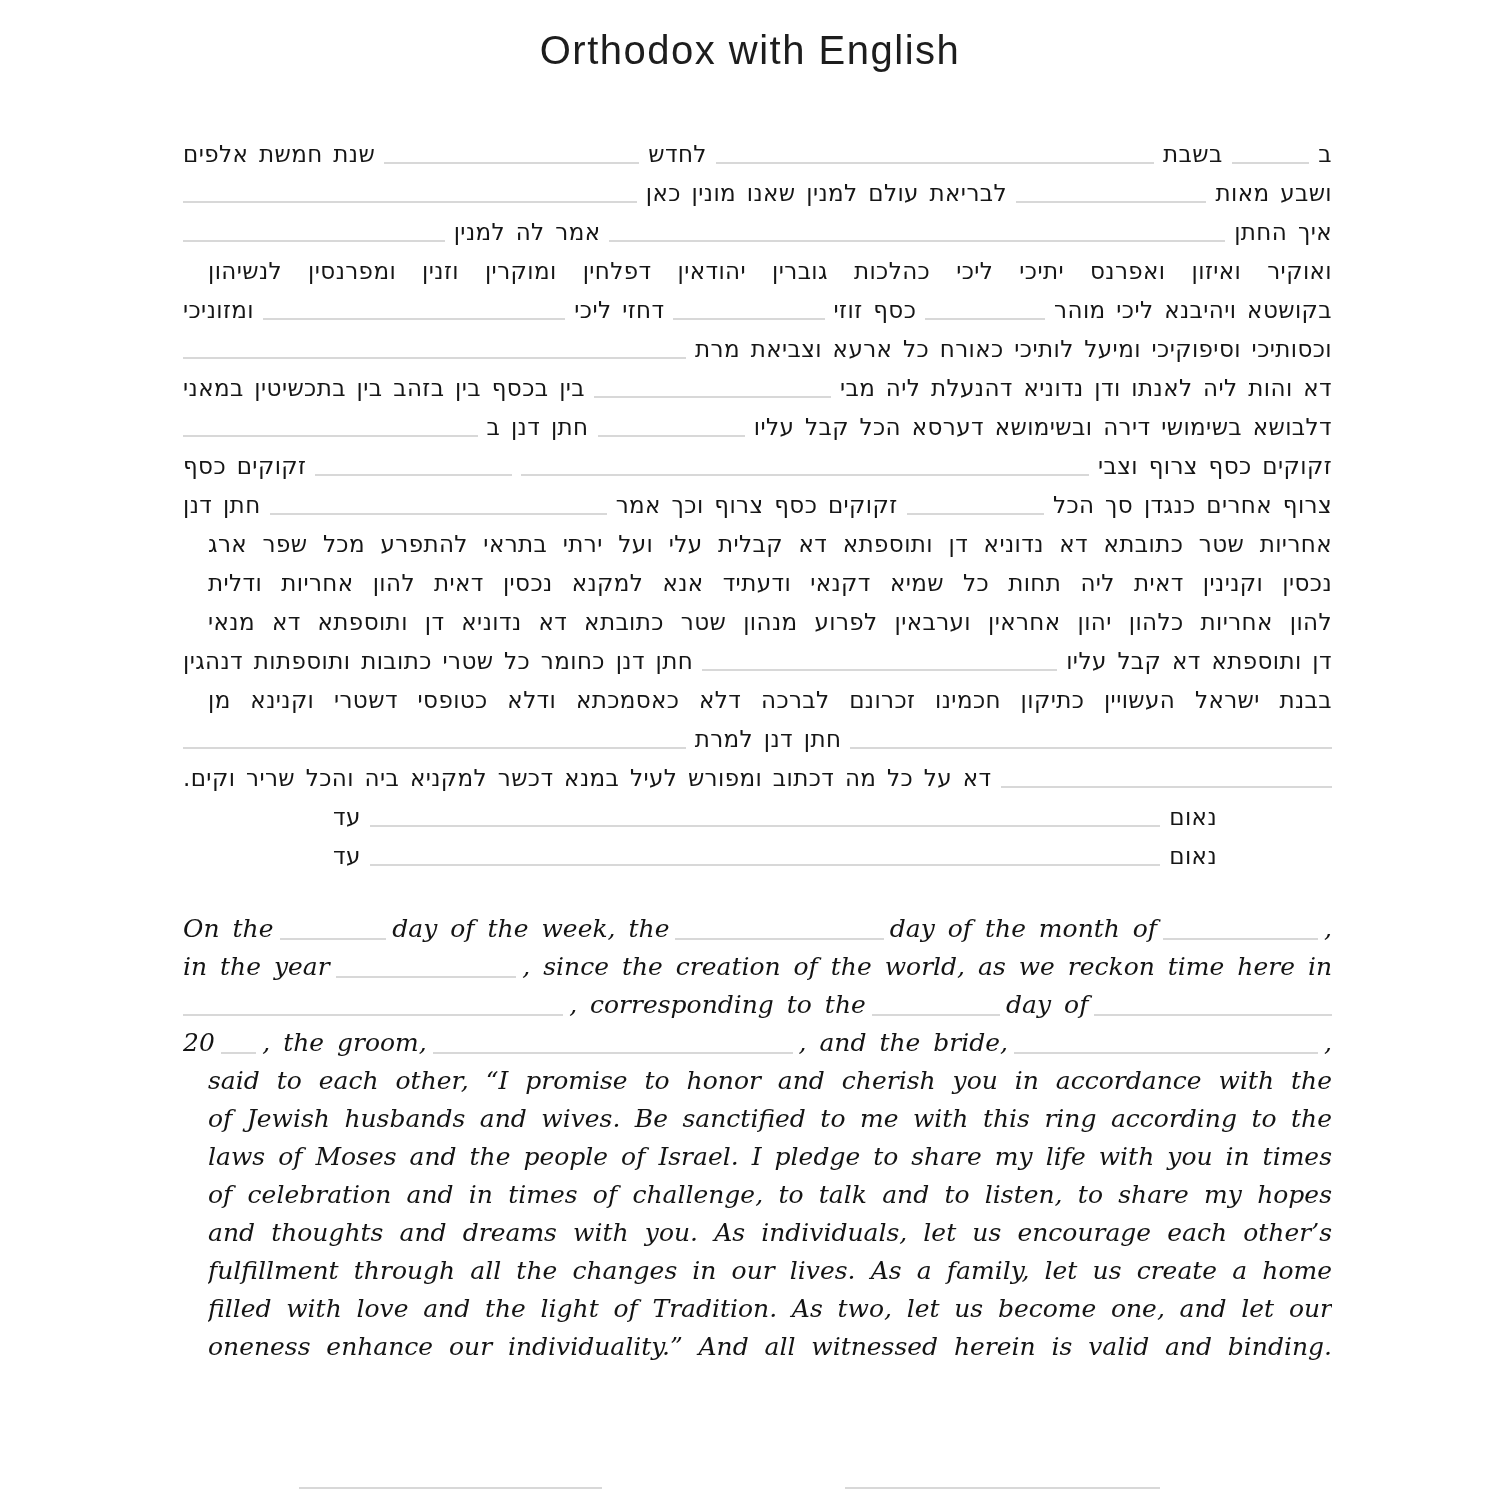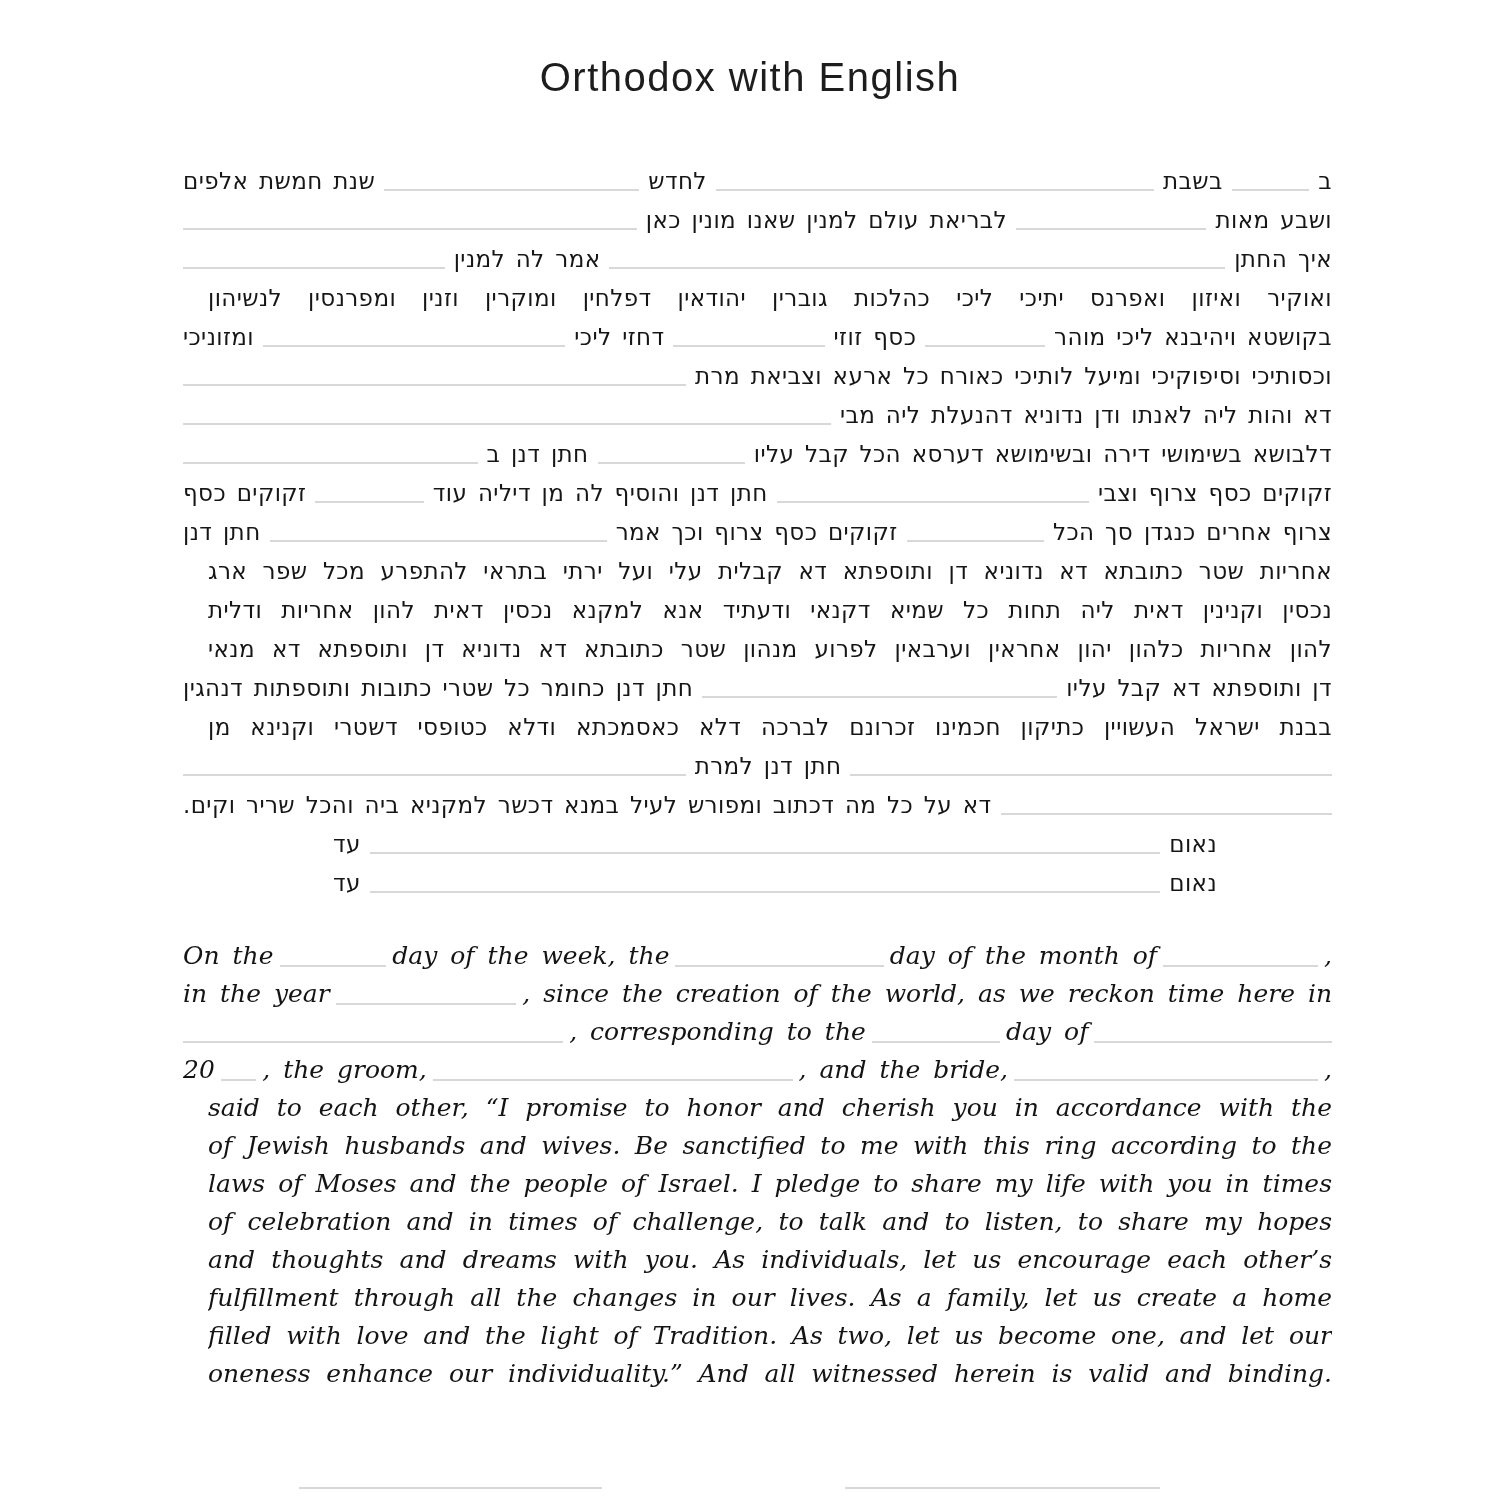--- a/index.html
+++ b/index.html
@@ -1,17 +1,17 @@
 <!DOCTYPE html>
 <html><head>
 <meta charset="utf-8">
 <style>
   html,body{margin:0;padding:0;background:#ffffff;}
   .sheet{position:relative;width:1500px;height:1500px;background:#ffffff;color:#161616;overflow:hidden;}
-  .title{padding-top:55px;text-align:center;font-family:"Liberation Sans",sans-serif;
+  .title{padding-top:28px;text-align:center;font-family:"Liberation Sans",sans-serif;
          font-size:40px;letter-spacing:1.5px;color:#1d1d1d;font-weight:400;}
   .block{margin-left:183px;margin-right:168px;}
   #hebrew-text-block{margin-top:62px;font-family:"DejaVu Sans",sans-serif;
          font-size:23px;letter-spacing:.4px;word-spacing:3px;}
   #hebrew-text-block .line{height:39px;line-height:39px;}
   #english-text-block{margin-top:34px;font-family:"DejaVu Serif",serif;font-style:italic;
          font-size:25px;word-spacing:5px;color:#141414;}
   #english-text-block .line{height:38px;line-height:38px;}
   .jline{text-align:justify;text-align-last:justify;overflow:hidden;margin-left:25px;}
   .fline{display:flex;align-items:baseline;gap:9px;}
@@ -60,31 +60,31 @@
         <span class="blank" style="flex-grow: 290;"></span>
         <span class="seg">ומזוניכי</span>
       </div>
       <div dir="rtl" class="line fline">
         <span class="seg">וכסותיכי וסיפוקיכי ומיעל לותיכי כאורח כל ארעא וצביאת מרת</span>
         <span class="blank" style="flex-grow: 330;"></span>
       </div>
       <div dir="rtl" class="line fline">
         <span class="seg">דא והות ליה לאנתו ודן נדוניא דהנעלת ליה מבי</span>
         <span class="blank" style="flex-grow: 105;"></span>
+        <span class="seg">בין בכסף בין בזהב בין בתכשיטין במאני</span>
       </div>
       <div dir="rtl" class="line fline">
         <span class="seg">דלבושא בשימושי דירה ובשימושא דערסא הכל קבל עליו</span>
         <span class="blank" style="flex-grow: 95;"></span>
         <span class="seg">חתן דנן ב</span>
         <span class="blank" style="flex-grow: 190;"></span>
       </div>
       <div dir="rtl" class="line fline">
         <span class="seg">זקוקים כסף צרוף וצבי</span>
         <span class="blank" style="flex-grow: 245;"></span>
-        <span class="seg">חתן דנן והוסיף לה מן דיליה עוד</span>
         <span class="blank" style="flex-grow: 85;"></span>
         <span class="seg">זקוקים כסף</span>
       </div>
       <div dir="rtl" class="line fline">
         <span class="seg">צרוף אחרים כנגדן סך הכל</span>
         <span class="blank" style="flex-grow: 110;"></span>
         <span class="seg">זקוקים כסף צרוף וכך אמר</span>
         <span class="blank" style="flex-grow: 270;"></span>
         <span class="seg">חתן דנן</span>
       </div>

